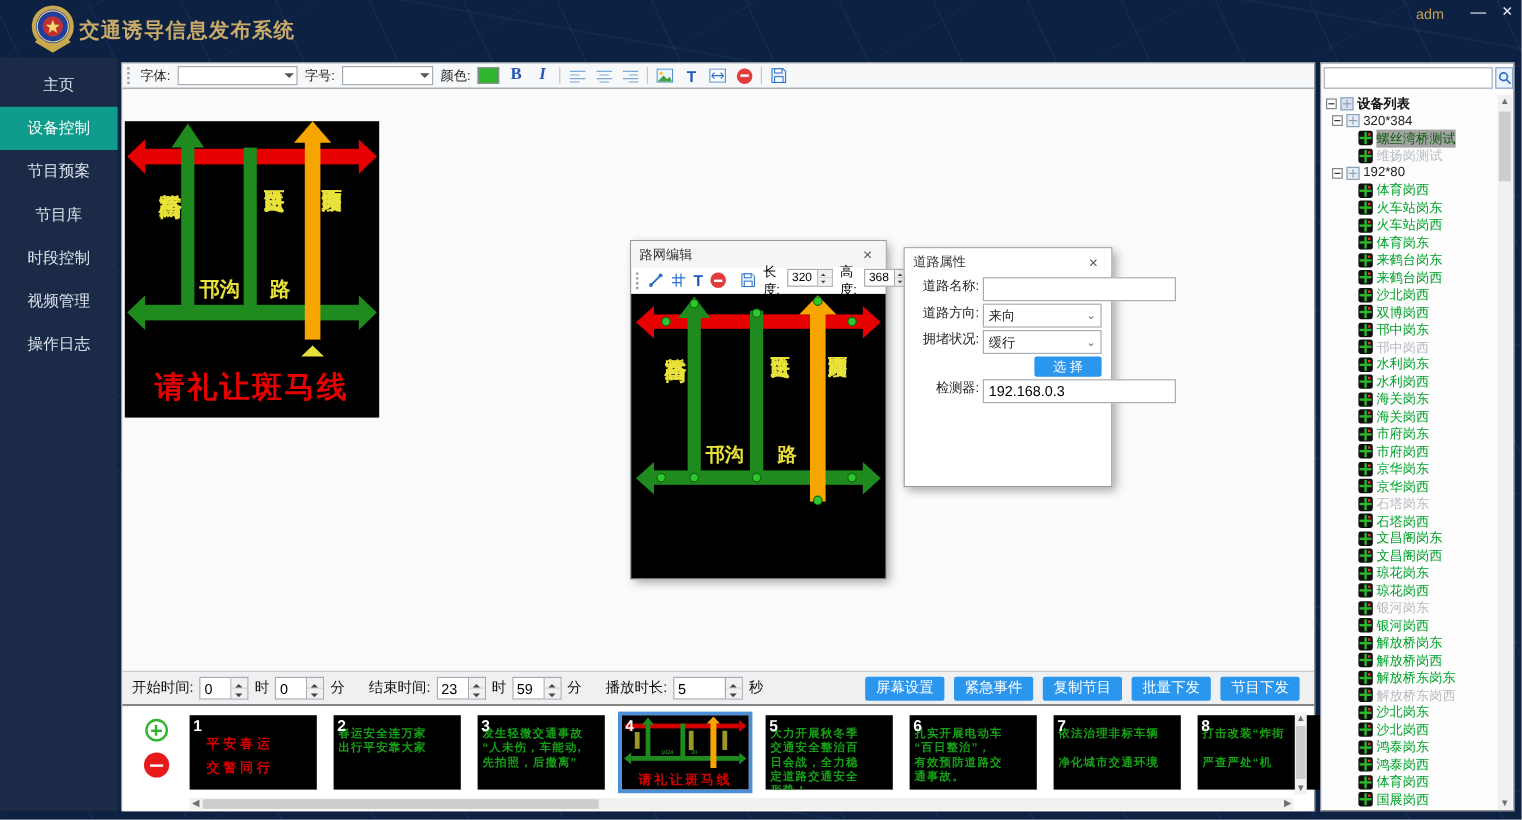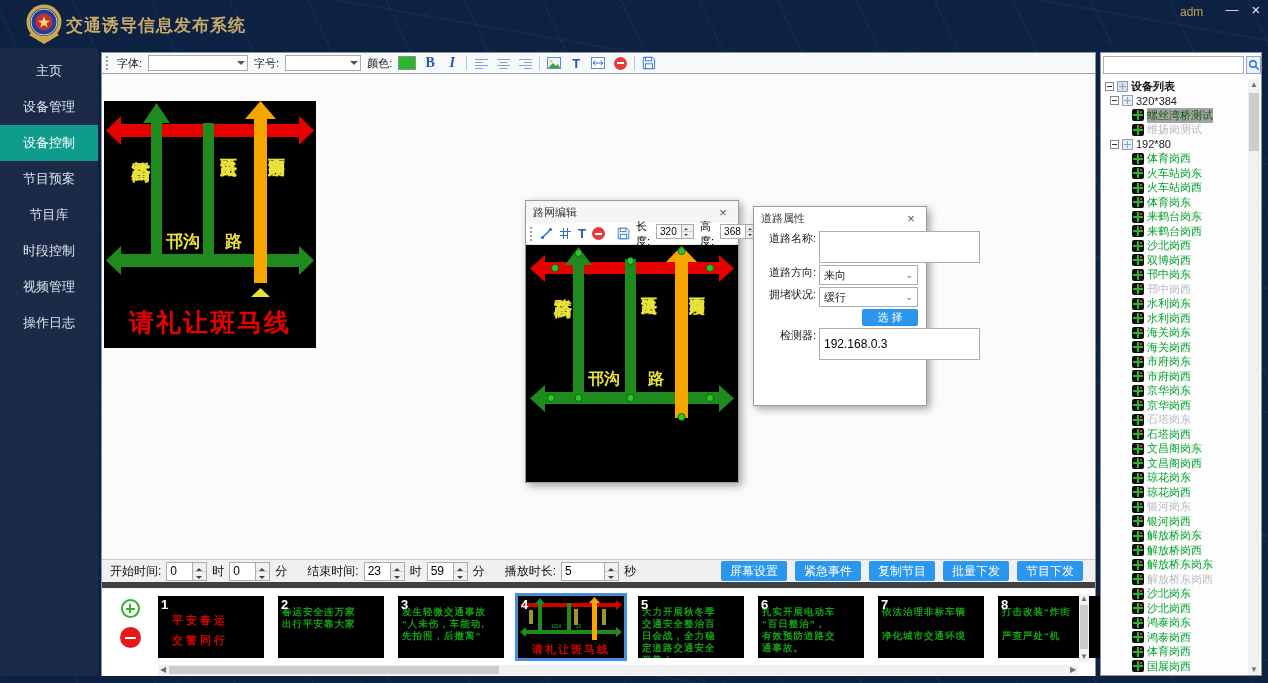--- a/index.html
+++ b/index.html
@@ -48,21 +48,21 @@
 
   
   .canvas-area { position:absolute; left:0; top:22px; width:100%; height:484px; background:#fbfbfb; }
   .sign { position:absolute; background:#000; }
   .sign-main { left:2px; top:26px; width:212px; height:247px; }
   .vlabel { position:absolute; writing-mode:vertical-rl; text-orientation:upright; color:#e8e23a; font-weight:bold; }
   .hlabel { position:absolute; color:#e8e23a; font-weight:bold; font-size:17px; }
   .caption { position:absolute; left:0; width:100%; text-align:center; color:#e60000; font-weight:bold; font-size:25px; letter-spacing:2px; }
 
   
-  .schedule { position:absolute; left:0; top:506px; width:100%; height:29px; background:#eff0f1; border-top:1px solid #c9ccd0; border-bottom:6px solid #404040; display:flex; align-items:center; padding:0 8px; font-size:12px; color:#111; gap:5px; }
+  .schedule { position:absolute; left:0; top:506px; width:100%; height:29px; background:#eff0f1; border-top:1px solid #c9ccd0; border-bottom:1px solid #404040; display:flex; align-items:center; padding:0 8px; font-size:12px; color:#111; gap:5px; }
   .numbox { display:flex; height:19px; }
   .numbox input { width:27px; height:19px; border:1px solid #a8adb3; font-size:12px; padding-left:3px; font-family:inherit; }
   .numbox input.wide { width:44px; }
   .spin { width:14px; height:19px; border:1px solid #a8adb3; border-left:none; display:flex; flex-direction:column; }
   .spin i { flex:1; position:relative; background:#f0f0f0; border-bottom:1px solid #d0d0d0; }
   .spin i:last-child { border-bottom:none; }
   .spin i.up::after { content:""; position:absolute; left:3px; top:2px; border:3px solid transparent; border-bottom-color:#444; }
   .spin i.dn::after { content:""; position:absolute; left:3px; top:4px; border:3px solid transparent; border-top-color:#444; }
   .btn-blue { background:#2a96ee; color:#fff; border:none; font-size:12px; height:20px; padding:0 9px; border-radius:2px; cursor:pointer; font-family:inherit; }
   .actions { margin-left:auto; display:flex; gap:8px; padding-right:4px; }
@@ -98,21 +98,21 @@
   .ed-canvas { position:relative; width:212px; height:237px; background:#000; }
   .ed-tools .numbox input { width:26px; height:15px; font-size:10px; }
   .ed-tools .spin { height:15px; width:12px; }
   .ed-tools .spin i.up::after { left:2px; top:1px; border-width:2.5px; }
   .ed-tools .spin i.dn::after { left:2px; top:2px; border-width:2.5px; }
 
   .dlg-props { left:753px; top:206px; width:174px; height:200px; }
   .dlg-props .dlg-title { background:#fff;gap:39px; }
   .prow { display:flex; align-items:flex-start; margin:2px 8px 0 0; font-size:11px; color:#222; }
   .prow .plabel { width:62px; text-align:right; margin-right:3px; flex:none; }
-  .prow input { flex:1; height:32px; border:1px solid #a8adb3; font-size:12px; padding-left:4px; font-family:inherit; }
+  .prow input { flex:1; height:20px; border:1px solid #a8adb3; font-size:12px; padding-left:4px; font-family:inherit; }
   .psel { flex:1; height:20px; border:1px solid #a8adb3; background:#fff; display:flex; align-items:center; padding:0 4px; font-size:11px; }
   .psel .ar { margin-left:auto; color:#666; font-size:9px; }
   .sel-row { justify-content:flex-end; }
   .sel-row .btn-blue { height:17px; width:56px; font-size:11px; padding:0; }
   .confirm-row { justify-content:flex-start; padding-left:60px; margin-top:16px; }
   .confirm-row .btn-blue { height:22px; width:52px; }
 
   
   .rpanel { position:absolute; left:1100px; top:52px; width:162px; height:624px; background:#fdfdfd; border:1px solid #8f9296; }
   .search-row { position:absolute; left:2px; top:3px; display:flex; gap:2px; }
@@ -159,21 +159,20 @@
   <div class="app-title">交通诱导信息发布系统</div>
   <div class="user-name">adm</div>
   <div class="win-btn min-btn">—</div>
   <div class="win-btn close-btn">×</div>
 </div>
 
 <div class="sidebar">
 
     <div class="side-item">主页</div>
 
-    <div class="side-item">设备管理</div>
 
     <div class="side-item active">设备控制</div>
 
     <div class="side-item">节目预案</div>
 
     <div class="side-item">节目库</div>
 
     <div class="side-item">时段控制</div>
 
     <div class="side-item">视频管理</div>

